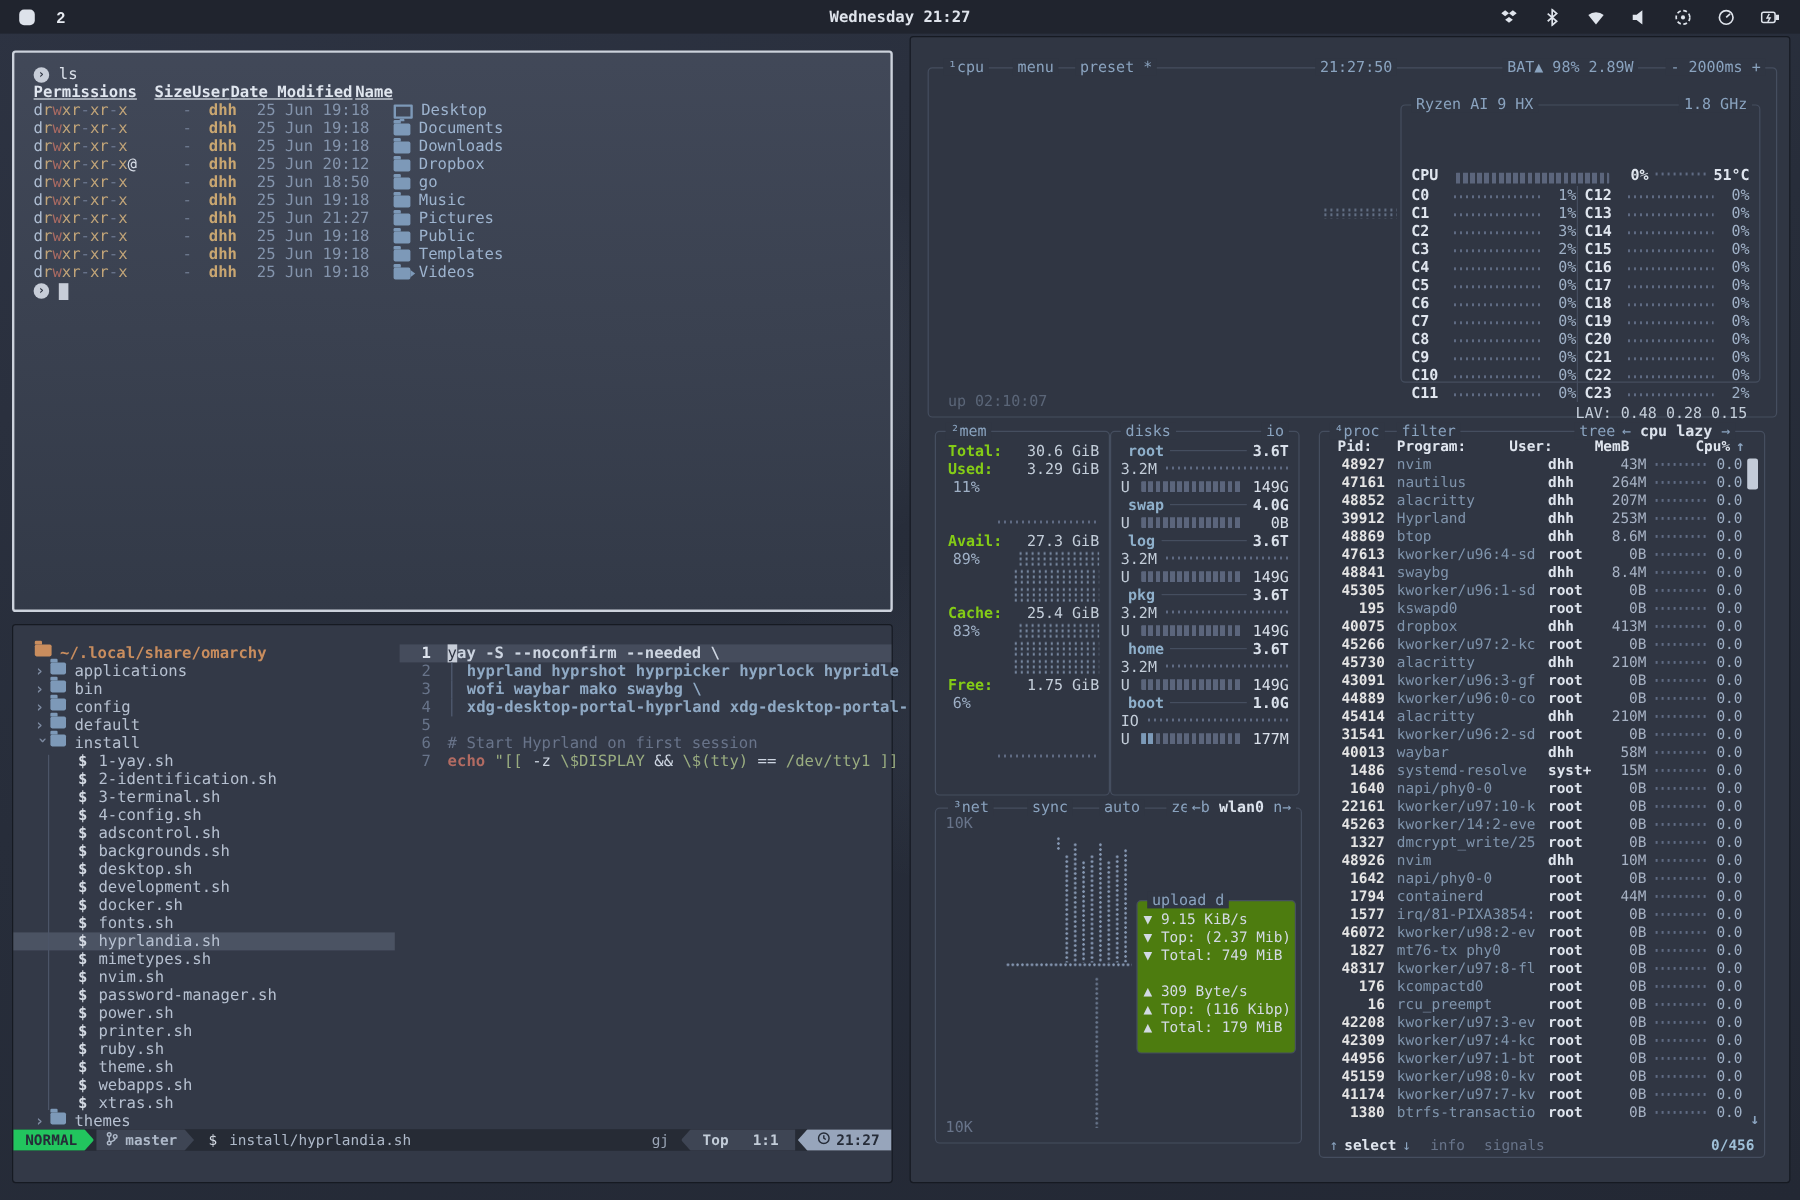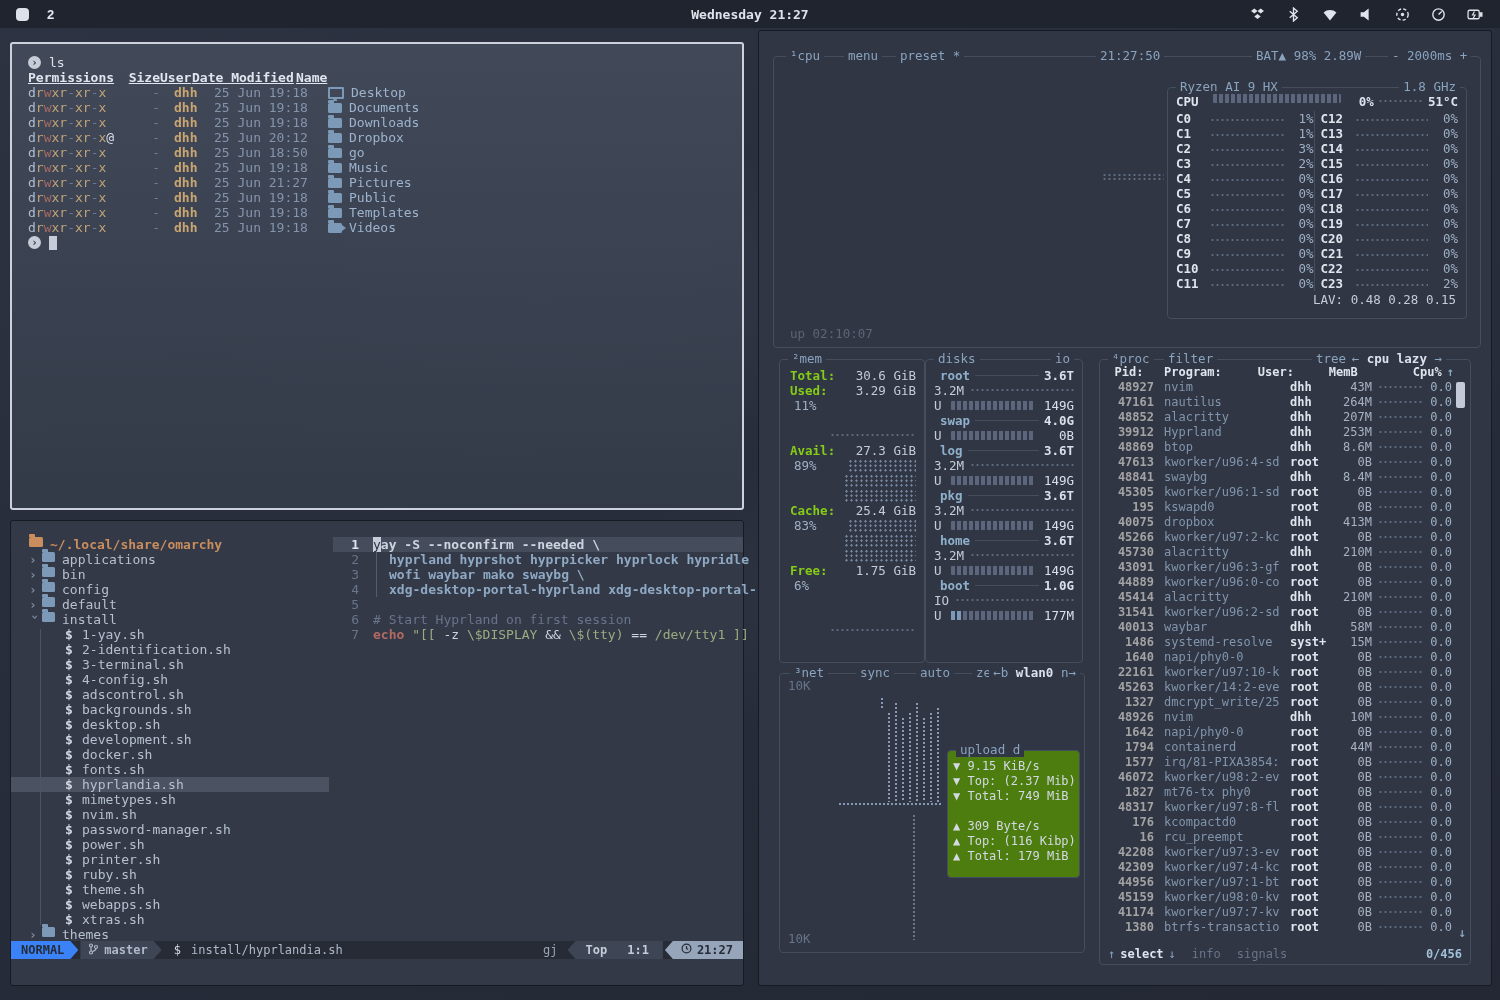--- a/index.html
+++ b/index.html
@@ -85,21 +85,21 @@
   .tk-plain{color:#cdd5e1;font-weight:bold;}
   .tk-blue{color:#8fa9c4;font-weight:bold;}
   .tk-kw{color:#b26b62;font-weight:bold;}
   .tk-str{color:#9aad80;}
   .tk-op{color:#cdd5e1;}
   .tk-comment{color:#69748a;}
 
   .statusline{position:absolute;left:0;right:0;bottom:26px;height:18px;background:#262b35;
     display:flex;align-items:stretch;font-size:12px;}
   .seg{display:flex;align-items:center;}
-  .seg-mode{background:#3b82f6;color:#262c38;font-weight:bold;padding:0 14px 0 10px;
+  .seg-mode{background:#22c55e;color:#262c38;font-weight:bold;padding:0 14px 0 10px;
     clip-path:polygon(0 0,calc(100% - 8px) 0,100% 50%,calc(100% - 8px) 100%,0 100%);}
   .seg-branch{background:#3e4554;color:#aeb9c9;font-weight:bold;padding:0 14px 0 8px;margin-left:2px;gap:5px;
     clip-path:polygon(0 0,calc(100% - 8px) 0,100% 50%,calc(100% - 8px) 100%,0 100%);}
   .seg-file{color:#aeb9c9;padding:0 12px;flex:1;gap:10px;}
   .seg-file .pfx{color:#d5dbe4;}
   .seg-keys{color:#9aa5b6;padding:0 10px;}
   .seg-pos{background:#3e4554;color:#c3cdd9;font-weight:bold;gap:20px;padding:0 14px 0 18px;
     clip-path:polygon(8px 0,100% 0,100% 100%,8px 100%,0 50%);}
   .seg-time{background:#97a5bb;color:#262c38;font-weight:bold;gap:5px;padding:0 10px 0 16px;margin-left:2px;
     clip-path:polygon(8px 0,100% 0,100% 100%,8px 100%,0 50%);}
@@ -108,21 +108,21 @@
   .bx{position:absolute;border:1px solid #454e5f;border-radius:4px;}
   .bt{position:absolute;top:-8px;height:14px;line-height:14px;background:#303643;padding:0 4px;
     color:#8aa3bf;font-size:12.5px;white-space:pre;}
   .bt .hl{color:#dbe2ec;font-weight:bold;}
   .cpu-box{left:14px;top:25px;width:706px;height:290px;}
   .t-cpu{left:12px;}.t-menu{left:70px;}.t-preset{left:122px;}.t-clock{left:322px;}.t-bat{left:478px;}.t-refresh{left:614px;}
   .ryzen{position:absolute;left:393px;top:30px;width:300px;height:232px;border:1px solid #454e5f;border-radius:4px;
     padding:6px 8px 0 8px;box-sizing:border-box;}
   .ryzen .bt{background:#303643;}
   .t-model{left:8px;}.t-freq{right:6px;}
-  .cpurow{display:flex;align-items:flex-start;height:15px;color:#dfe5ee;font-weight:bold;}
+  .cpurow{display:flex;align-items:flex-end;height:15px;color:#dfe5ee;font-weight:bold;margin-top:44px;}
   .cpurow .meter{flex:none;width:128px;}
   .cpurow .pct{width:30px;text-align:right;font-weight:bold;color:#dfe5ee;}
   .cpurow .dots{width:46px;height:12px;flex:none;margin:0 4px;}
   .cpurow .temp{margin-left:auto;}
   .cores{display:flex;margin-top:2px;}
   .ccol{flex:1;min-width:0;}
   .ccol.right{border-left:1px solid #454e5f;padding-left:6px;}
   .core-row{display:flex;align-items:center;height:15px;}
   .cl{width:34px;color:#dfe5ee;font-weight:bold;flex:none;}
   .cp{width:30px;text-align:right;color:#9fb0c6;flex:none;}
@@ -182,21 +182,21 @@
   .proc-head{display:flex;align-items:center;height:17px;padding:3px 16px 0 4px;
     color:#dfe5ee;font-weight:bold;font-size:12px;}
   .ph-pid{width:50px;text-align:center;flex:none;}
   .ph-prog{margin-left:10px;flex:1;}
   .ph-user{width:60px;flex:none;}
   .ph-mem{width:40px;text-align:right;flex:none;}
   .ph-cpu{flex:none;width:84px;text-align:right;}
   .ph-arrow{color:#8aa3bf;margin-left:5px;flex:none;}
   #proc-rows{position:absolute;top:20px;left:4px;right:18px;bottom:22px;overflow:hidden;font-size:12px;}
   .proc-row{display:flex;align-items:center;height:15px;line-height:15px;white-space:pre;}
-  .ppid{width:50px;text-align:right;color:#a3a3a3;font-weight:bold;flex:none;}
+  .ppid{width:50px;text-align:right;color:#e5e5e5;font-weight:bold;flex:none;}
   .pprog{margin-left:10px;flex:1;color:#8095ad;overflow:hidden;}
   .puser{width:44px;color:#dfe5ee;font-weight:bold;flex:none;}
   .pmem{width:38px;text-align:right;color:#a7b2c4;flex:none;}
   .pdots{flex:none;width:44px;height:12px;margin-left:6px;}
   .pcpu{width:30px;text-align:right;color:#9fb0c6;flex:none;}
   .proc-thumb{position:absolute;top:22px;right:5px;width:9px;height:26px;background:#c3cbd8;border-radius:2px;}
   .proc-sb-down{position:absolute;bottom:24px;right:4px;color:#8aa3bf;font-weight:bold;}
   .proc-foot{position:absolute;left:8px;right:8px;bottom:2px;height:17px;display:flex;align-items:center;
     color:#68748a;font-size:12px;}
   .pf-arrow{color:#8aa3bf;}

